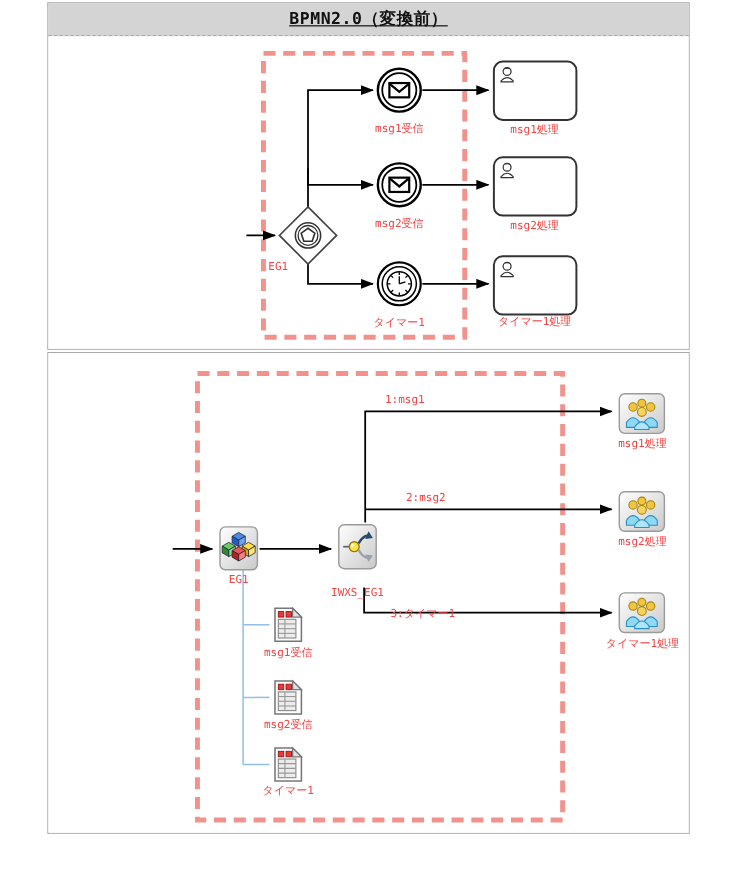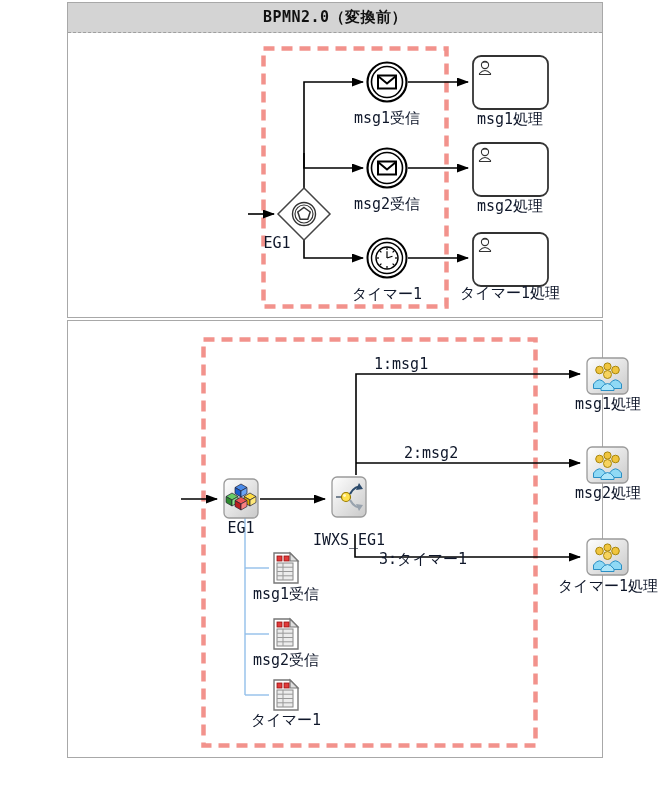--- a/index.html
+++ b/index.html
@@ -1,29 +1,29 @@
 <!DOCTYPE html>
 <html><head>
 <meta charset="utf-8">
 <style>
   html,body{margin:0;padding:0;background:#fff;}
   body{width:670px;height:790px;font-family:"DejaVu Sans Mono","Liberation Mono",monospace;}
-  .page{width:536px;margin:2px auto 0 auto;}
+  .page{width:584px;margin:2px auto 0 auto;text-decoration:underline;}
   .panel{border:1px solid #a8a8a8;background:#fff;margin-bottom:2px;}
   .panel-header{
     height:29px;background:#d4d4d4;border-bottom:1px dashed #9f9f9f;
     display:flex;align-items:center;justify-content:center;
     font-weight:bold;font-size:15px;color:#111;letter-spacing:0.5px;
   }
   .panel-body{position:relative;background:#fff;}
   .body1{height:284px;}
   .body2{height:436px;}
   .panel-body svg.layer{position:absolute;left:0;top:0;}
   .lbl{
-    position:absolute;font-size:15px;color:#0f172a;white-space:nowrap;
+    position:absolute;font-size:10px;color:#ef4444;white-space:nowrap;
     transform:translateX(-50%);line-height:14px;
   }
   .lbl-left{transform:none;}
 </style>
 </head>
 <body>
 
 <div class="page">
 
   <div class="panel">
@@ -252,21 +252,21 @@
                 <line x1="6" y1="23.8" x2="22" y2="23.8"></line>
                 <line x1="12" y1="11" x2="12" y2="28"></line>
               </g>
           </g>
         </g>
       </svg>
 
       <div class="lbl" style="left:173px;top:200px;">EG1</div>
       <div class="lbl" style="left:281px;top:212px;">IWXS_EG1</div>
       <div class="lbl lbl-left" style="left:306px;top:36px;">1:msg1</div>
-      <div class="lbl lbl-left" style="left:336px;top:125px;">2:msg2</div>
+      <div class="lbl lbl-left" style="left:325px;top:125px;">2:msg2</div>
       <div class="lbl lbl-left" style="left:311px;top:231px;">3:タイマー1</div>
       <div class="lbl" style="left:540px;top:76px;">msg1処理</div>
       <div class="lbl" style="left:540px;top:165px;">msg2処理</div>
       <div class="lbl" style="left:540px;top:258px;">タイマー1処理</div>
       <div class="lbl" style="left:218px;top:266px;">msg1受信</div>
       <div class="lbl" style="left:218px;top:332px;">msg2受信</div>
       <div class="lbl" style="left:218px;top:392px;">タイマー1</div>
     </div>
   </div>
 

